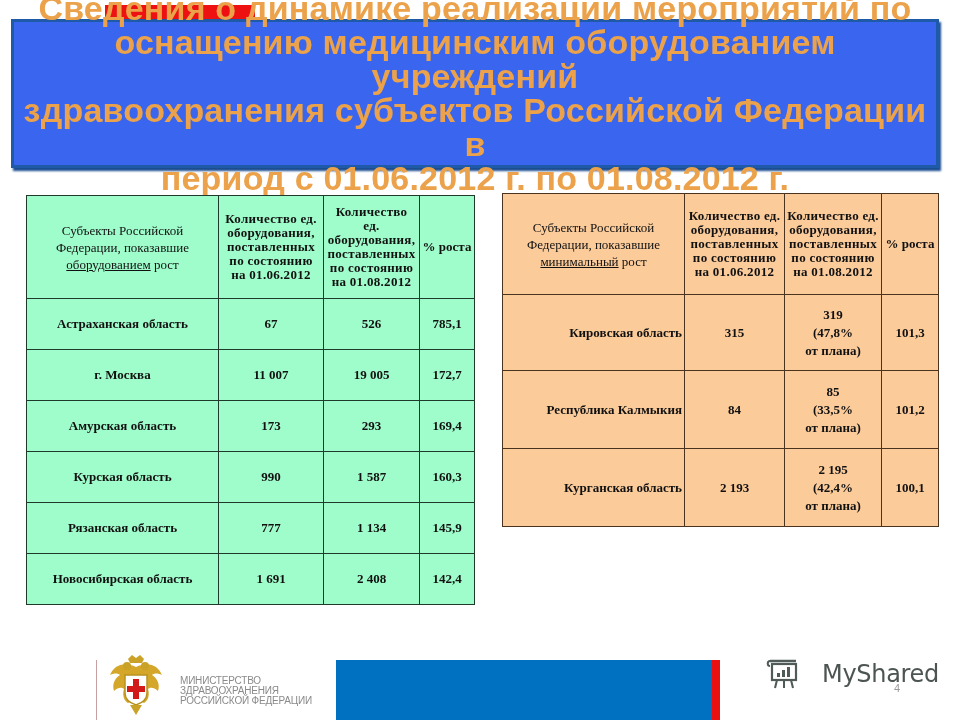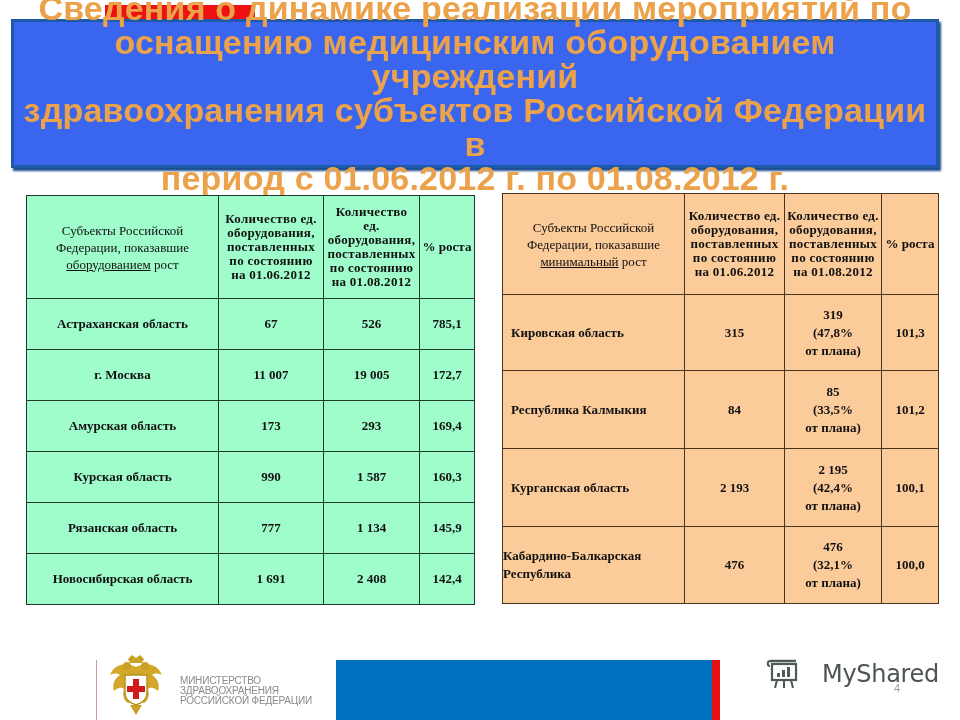--- a/index.html
+++ b/index.html
@@ -49,21 +49,21 @@
     table.green td, table.green th { border-color: #1f3a2a; }
     table.orange { left: 502px; top: 193px; width: 436px; background: #fbcb9a; }
     table.orange td, table.orange th { border-color: #4a3420; }
     th.subj { font-size: 13.5px; font-weight: normal; line-height: 17px; }
     th.subj .inner { font-weight: normal; }
     th.subj u { text-decoration: underline; }
     th.qty { font-size: 10.5px; line-height: 14px; font-weight: normal; letter-spacing: 0.3px; }
     th.qty span { font-weight: bold; }
     th.pct { font-size: 11px; font-weight: bold; }
     td.name { text-align: left; padding-left: 6px; font-size: 13px; }
-    td.name.orange-name { text-align: left; padding-left: 8px; }
+    td.name.orange-name { text-align: right; padding-left: 8px; }
     td.name.kbr { text-align: left; padding-left: 0; line-height: 18px; }
     td.num { font-size: 13px; }
     td.pct-val { font-size: 13px; }
     td.stack { line-height: 18px; font-size: 13px; }
     .footer-line {
       position: absolute; left: 96px; top: 660px; width: 1px; height: 60px; background: #c9a0a0;
     }
     .emblem { position: absolute; left: 106px; top: 653px; width: 60px; height: 67px; }
     .ministry-text {
       position: absolute; left: 180px; top: 676px;
@@ -209,30 +209,20 @@
     <tr style="height:78px">
       <td class="name orange-name">Курганская область</td>
       <td class="num">2 193</td>
       <td class="stack">
         <div>2 195</div>
         <div>(42,4%</div>
         <div>от плана)</div>
       </td>
       <td class="pct-val">100,1</td>
     </tr>
-    <tr style="height:77px">
-      <td class="name kbr">Кабардино-Балкарская Республика</td>
-      <td class="num">476</td>
-      <td class="stack">
-        <div>476</div>
-        <div>(32,1%</div>
-        <div>от плана)</div>
-      </td>
-      <td class="pct-val">100,0</td>
-    </tr>
   </tbody>
 </table>
 
 <div class="footer-line"></div>
 
 <svg class="emblem" viewBox="0 0 60 67">
 
   <path d="M22 6 L26 2 L30 5 L34 2 L38 6 L36 10 L24 10 Z" fill="#c9a227"></path>
 
   <path d="M30 14 C18 8 8 12 4 22 C8 20 12 20 14 22 C8 26 6 32 8 38 C12 34 16 34 18 36 C16 42 18 48 22 50 L30 46 Z" fill="#d4a62a"></path>

